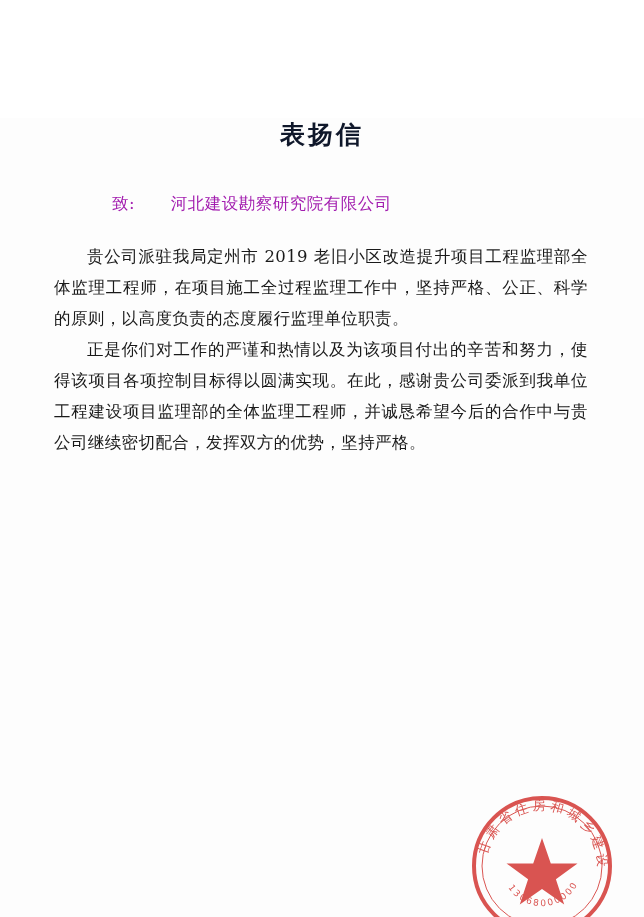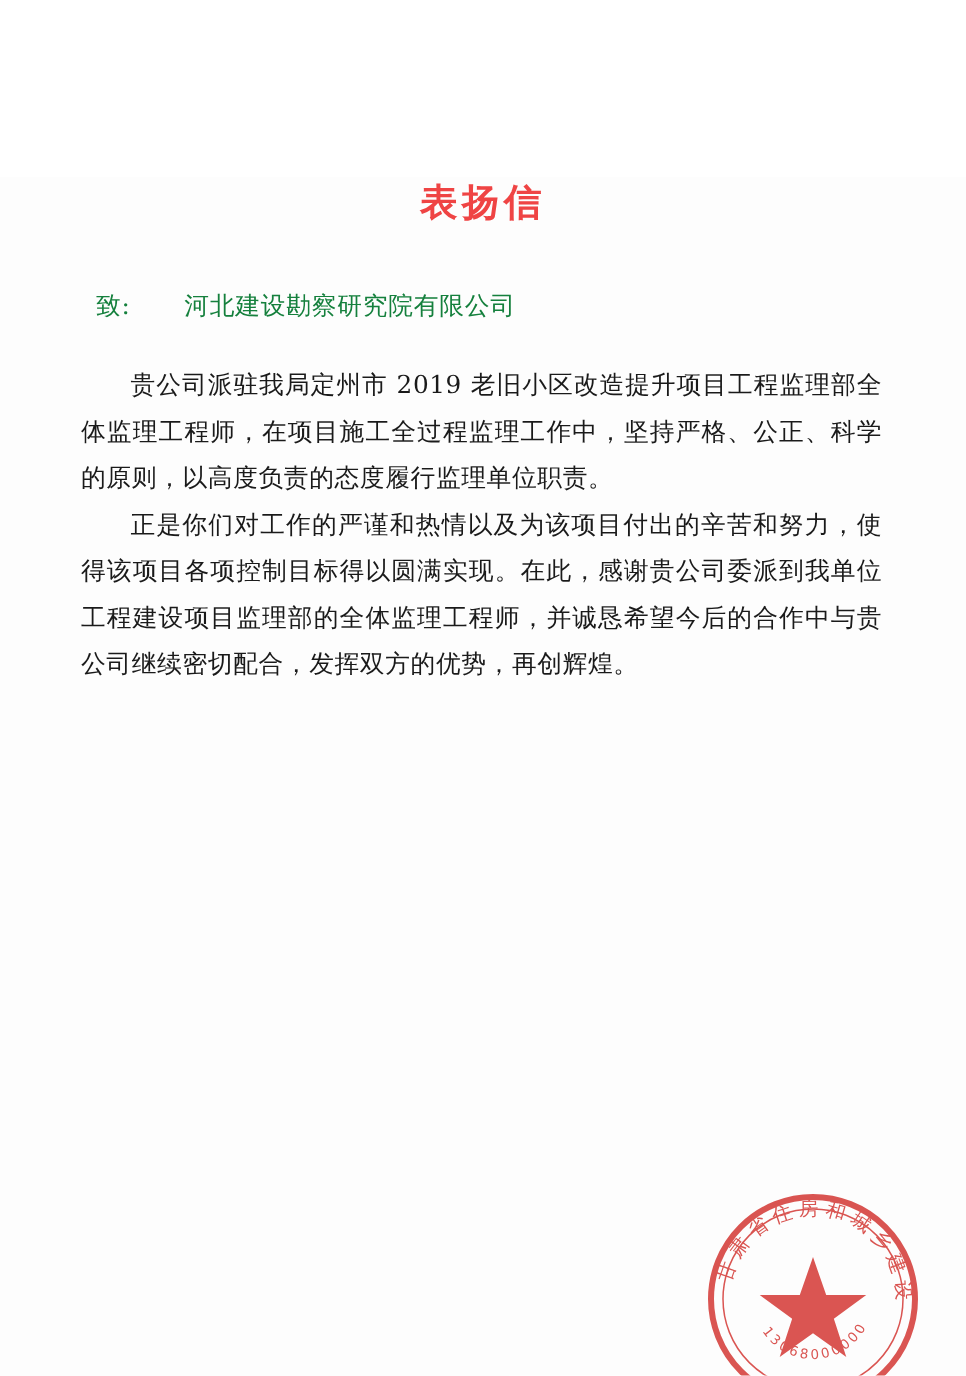--- a/index.html
+++ b/index.html
@@ -22,28 +22,28 @@
     background: #fdfdfd;
     box-sizing: border-box;
   }
   .doc-title {
     text-align: center;
     font-size: 25px;
     font-weight: bold;
     letter-spacing: 3px;
     margin-top: 118px;
     font-family: "DejaVu Serif", "Liberation Serif", serif;
-    color: #ef4444;
+    color: #0f172a;
   }
   .recipient-line {
     margin-top: 42px;
-    padding-left: 64px;
+    padding-left: 112px;
     font-size: 16.5px;
     letter-spacing: 0.5px;
-    color: #15803d;
+    color: #a21caf;
   }
   .recipient-label {
     display: inline-block;
   }
   .recipient-name {
     display: inline-block;
     margin-left: 30px;
   }
   .body-wrap {
     margin-top: 26px;
@@ -79,21 +79,21 @@
 
   <div class="doc-title">表扬信</div>
 
   <div class="recipient-line">
     <span class="recipient-label">致:</span>
     <span class="recipient-name">河北建设勘察研究院有限公司</span>
   </div>
 
   <div class="body-wrap">
     <p class="para">贵公司派驻我局定州市 2019 老旧小区改造提升项目工程监理部全体监理工程师，在项目施工全过程监理工作中，坚持严格、公正、科学的原则，以高度负责的态度履行监理单位职责。</p>
-    <p class="para">正是你们对工作的严谨和热情以及为该项目付出的辛苦和努力，使得该项目各项控制目标得以圆满实现。在此，感谢贵公司委派到我单位工程建设项目监理部的全体监理工程师，并诚恳希望今后的合作中与贵公司继续密切配合，发挥双方的优势，再创辉煌。</p>
+    <p class="para">正是你们对工作的严谨和热情以及为该项目付出的辛苦和努力，使得该项目各项控制目标得以圆满实现。在此，感谢贵公司委派到我单位工程建设项目监理部的全体监理工程师，并诚恳希望今后的合作中与贵公司继续密切配合，发挥双方的优势，坚持严格。</p>
   </div>
 
   <div class="stamp">
     <svg width="152" height="152" viewBox="0 0 152 152" aria-hidden="true">
       <defs>
         <path id="arcTop" d="M 20,76 A 56,56 0 0 1 132,76" fill="none"></path>
         <path id="arcBottom" d="M 36,76 A 40,40 0 0 0 116,76" fill="none"></path>
       </defs>
       <g opacity="0.82">
         <circle cx="76" cy="76" r="68" fill="none" stroke="#d2302c" stroke-width="4"></circle>

